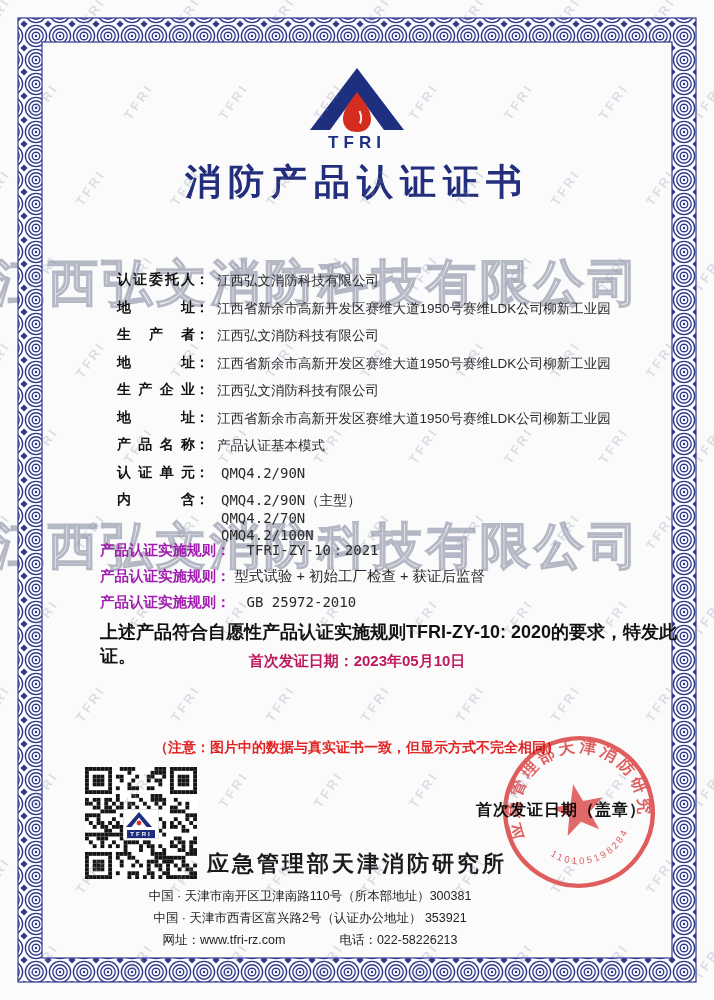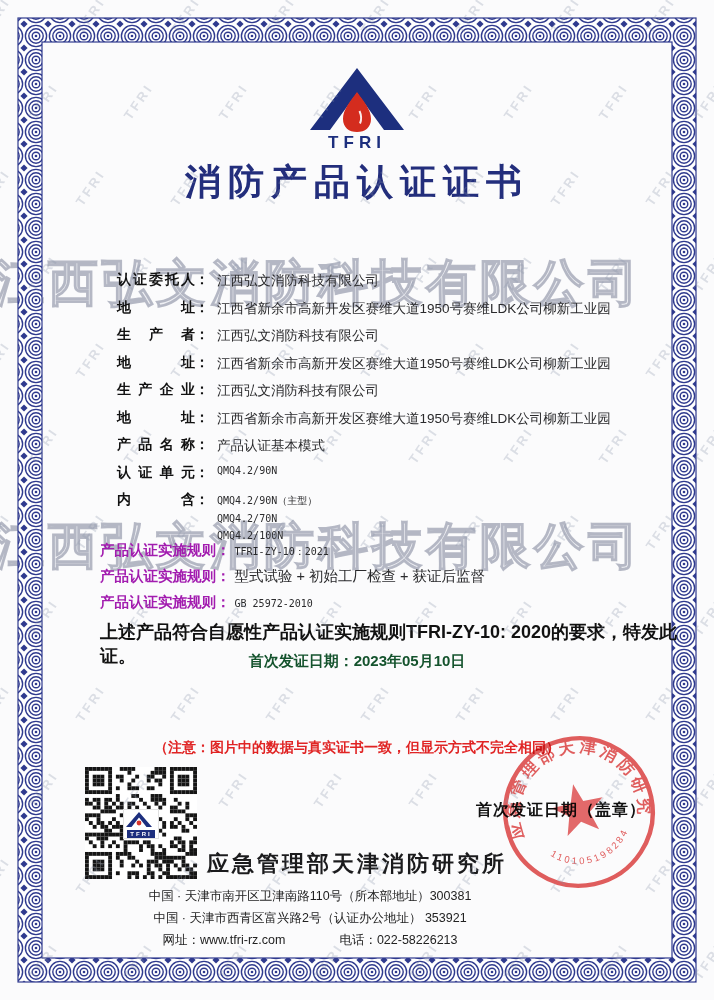--- a/index.html
+++ b/index.html
@@ -38,32 +38,32 @@
   }
 
   
   .fields { position:absolute; left:117px; top:271px; width:540px; }
   .f-row { display:flex; align-items:flex-start; height:27.5px; font-size:14px; }
   .f-row.tall { height:auto; }
   .f-label { display:inline-block; width:78px; font-weight:bold; color:#111;
     text-align:justify; text-align-last:justify; }
   .f-colon { font-weight:bold; color:#111; }
   .f-value { margin-left:8px; color:#2a2a2c; font-size:13.5px; padding-top:1px; }
-  .mono { font-family:"DejaVu Sans Mono","Liberation Mono",monospace; font-size:10px; }
+  .mono { font-family:"DejaVu Sans Mono","Liberation Mono",monospace; font-size:14px;margin-left:12px; }
   .sub-lines div { line-height:17.5px; }
 
   .spec-rows { position:absolute; left:100px; top:541px; width:560px; }
   .s-row { height:26px; font-size:14.5px; }
   .s-label { font-weight:bold; color:#a21caf; }
   .s-value { color:#2a2a2c; }
 
   .statement { position:absolute; left:100px; top:620px; width:580px;
     font-size:18px; font-weight:bold; color:#111; }
   .center-line { position:absolute; left:0; width:714px; text-align:center;
-    font-size:15px; font-weight:bold; color:#14532d; }
+    font-size:15px; font-weight:bold; color:#be185d; }
   .first-issue { top:652px; }
   .reissue { top:685px; }
   .garbled { text-shadow:2px 0 0 rgba(25,25,25,0.55), -1.5px 0.5px 0 rgba(25,25,25,0.4), 0.5px 1px 1px rgba(25,25,25,0.35); }
   .reissue .gap { display:inline-block; width:14px; }
   .info-line { top:714px; font-size:14.5px; font-weight:600; }
   .note-line { top:739px; font-size:14px; font-weight:bold; color:#e02424; }
 
   
   .qr { position:absolute; left:85px; top:767px; width:112px; height:112px; }
   .qr svg { display:block; }

